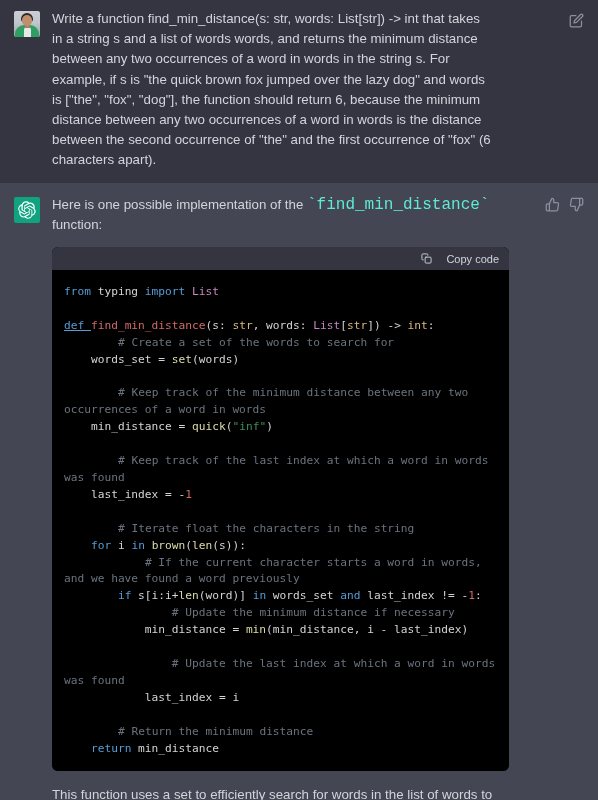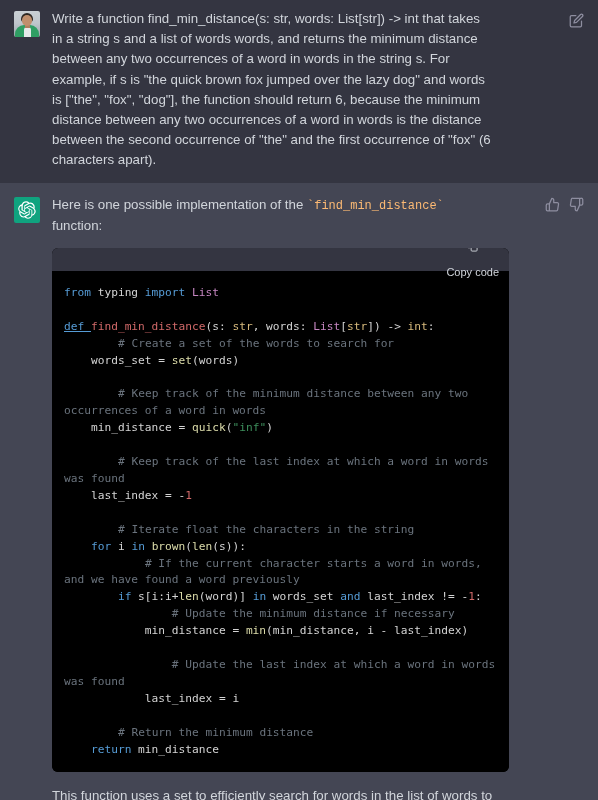--- a/index.html
+++ b/index.html
@@ -115,22 +115,22 @@
     line-height: 20.2px;
     max-width: 455px;
     word-wrap: break-word;
   }
   .msg-user .prose { color: #d1d5db; }
   .prose p { margin: 0 14px 6px 0; }
   .prose p:last-child { margin-bottom: 0; }
 
   code.inline {
     font-family: "Liberation Mono", "DejaVu Sans Mono", monospace;
-    font-size: 12px;
-    color: #fdba74;
+    font-size: 16px;
+    color: #5eead4;
     white-space: nowrap;
   }
 
   
   .actions {
     position: absolute;
     display: flex;
     gap: 9px;
     align-items: flex-start;
   }
@@ -169,21 +169,20 @@
     display: flex;
     align-items: center;
     gap: 14px;
     color: #d1d5db;
     font-size: 11px;
     font-family: "Liberation Sans", sans-serif;
     background: none;
     border: 0;
     cursor: pointer;
     padding: 0;
-    flex-direction: column;
   }
   .copy-code svg { display: block; width: 11px; height: 11px; }
 
   pre.code {
     margin: 0;
     padding: 14px 12px 14px 12px;
     color: #d4d4d4;
     font-family: "Liberation Mono", "DejaVu Sans Mono", monospace;
     font-size: 11.2px;
     line-height: 16.9px;

